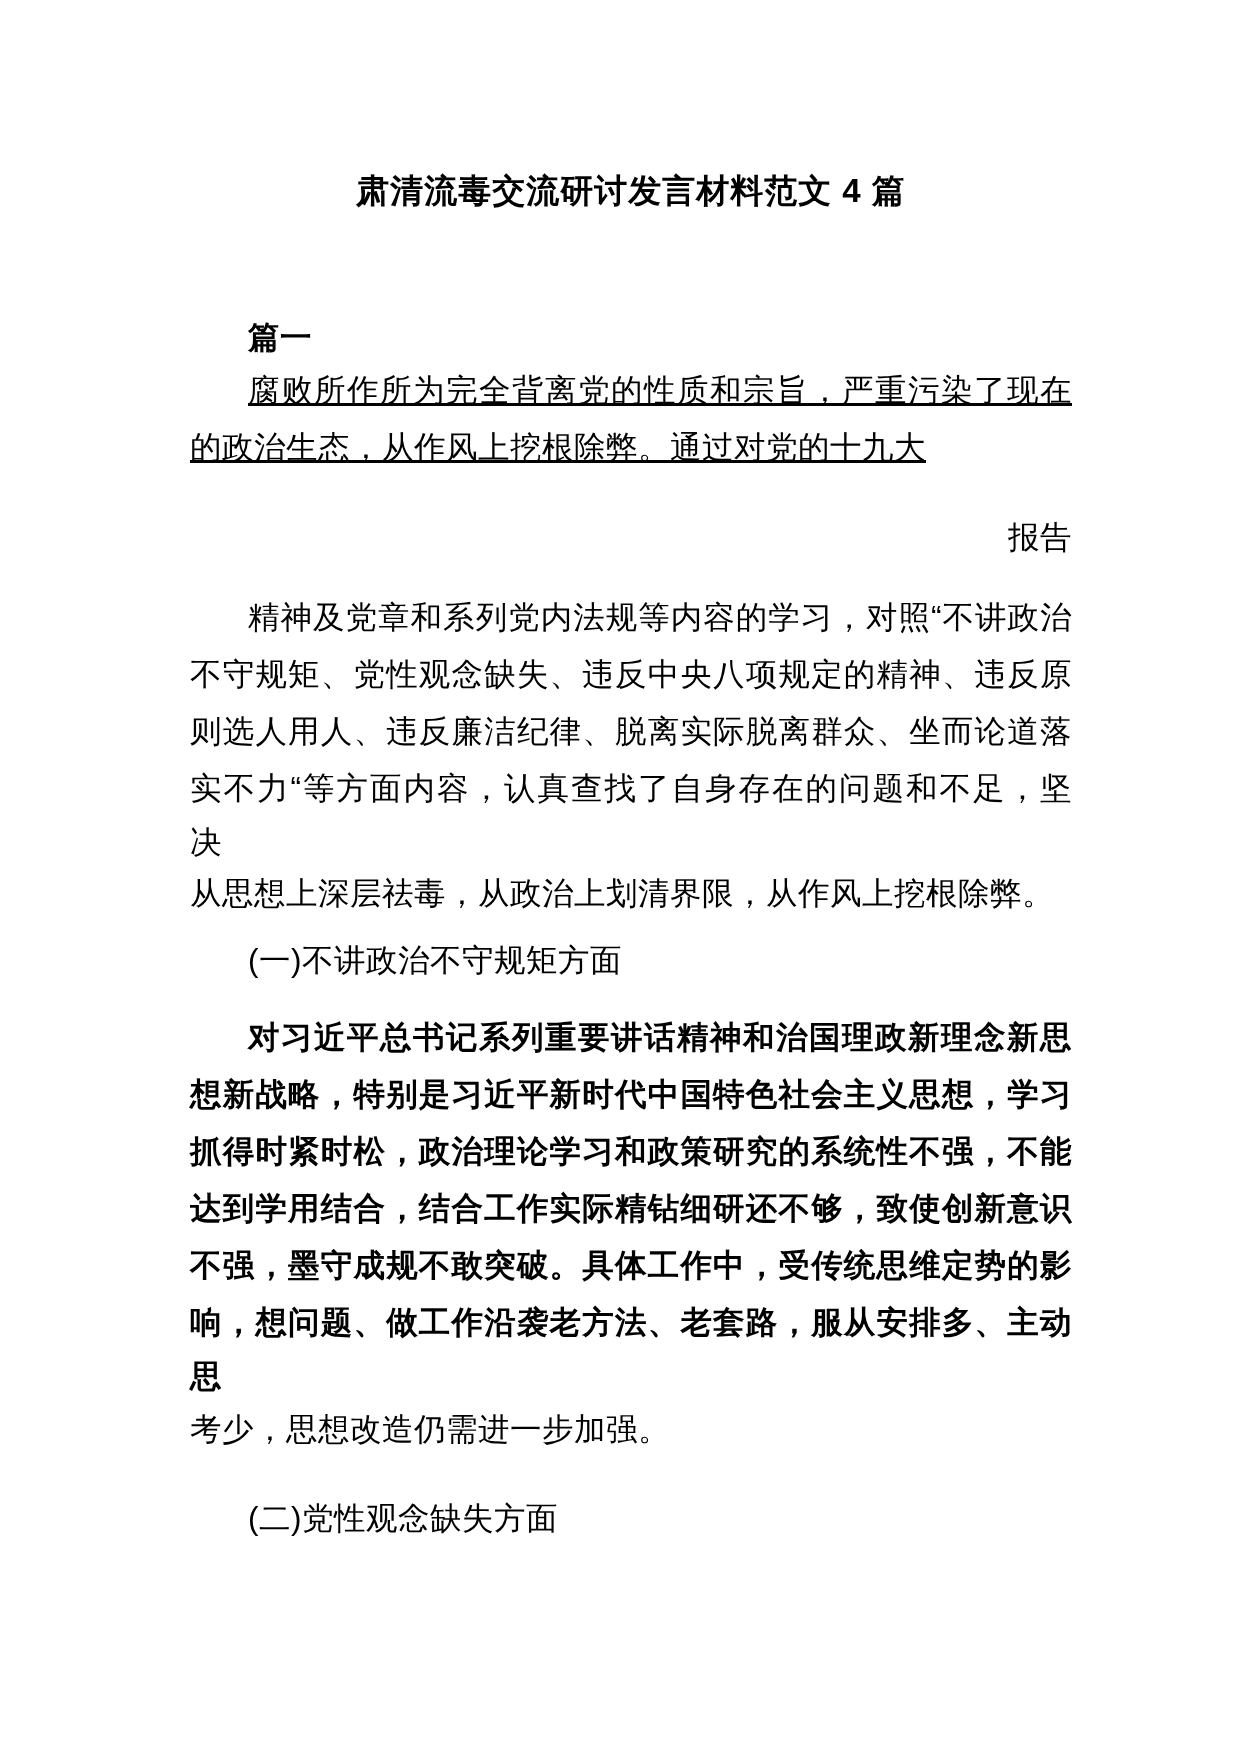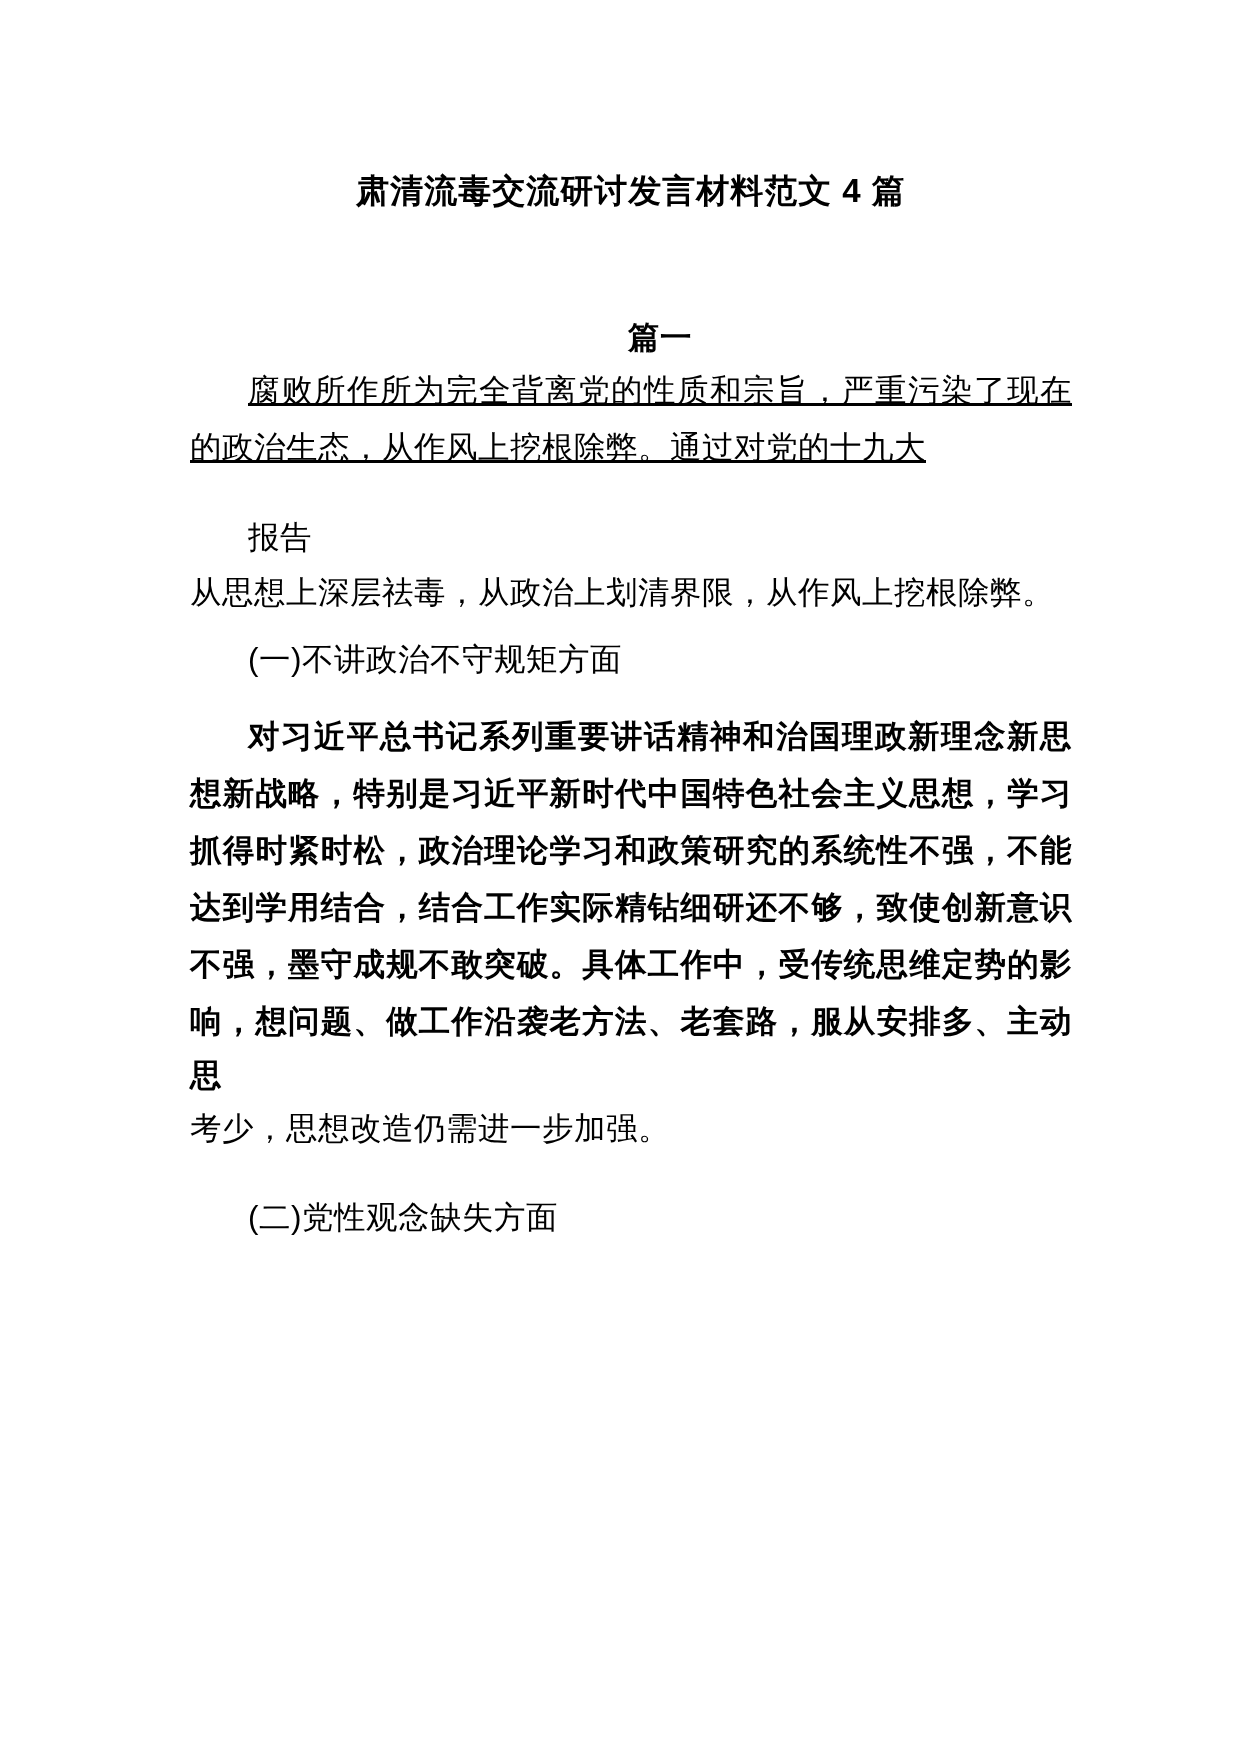--- a/index.html
+++ b/index.html
@@ -31,23 +31,23 @@
     letter-spacing: 0.5px;
   }
   .line.tight { line-height: 50px; }
   .line.indent { text-indent: 58px; }
   .line.fill {
     text-align: justify;
     text-align-last: justify;
     text-justify: inter-character;
   }
   
-  .blk-0 { margin-top: 96px; text-align: center; }  
+  .blk-0 { margin-top: 96px; }  
   .blk-1 { margin-top: 0; text-decoration: underline; }     
-  .blk-2 { margin-top: 33px; }  
+  .blk-2 { margin-top: 33px; text-align: right; }  
   .blk-3 { margin-top: 23px; }  
   .blk-4 { margin-top: 0; font-family: Liberation Mono, monospace; }     
   .blk-5 { margin-top: 8px; }   
   .blk-6 { margin-top: 20px; font-weight: bold; }  
   .blk-7 { margin-top: 0; }     
   .blk-8 { margin-top: 32px; }  
 </style>
 </head>
 <body>
 
@@ -56,20 +56,27 @@
   <main id="doc-body">
       <div class="blk blk-0 bold">
         <div class="line indent tight">篇一</div>
       </div>
       <div class="blk blk-1">
         <div class="line indent fill">腐败所作所为完全背离党的性质和宗旨，严重污染了现在</div>
         <div class="line">的政治生态，从作风上挖根除弊。通过对党的十九大</div>
       </div>
       <div class="blk blk-2">
         <div class="line indent">报告</div>
+      </div>
+      <div class="blk blk-3">
+        <div class="line indent fill">精神及党章和系列党内法规等内容的学习，对照“不讲政治</div>
+        <div class="line fill">不守规矩、党性观念缺失、违反中央八项规定的精神、违反原</div>
+        <div class="line fill">则选人用人、违反廉洁纪律、脱离实际脱离群众、坐而论道落</div>
+        <div class="line fill">实不力“等方面内容，认真查找了自身存在的问题和不足，坚</div>
+        <div class="line tight">决</div>
       </div>
       <div class="blk blk-4">
         <div class="line">从思想上深层祛毒，从政治上划清界限，从作风上挖根除弊。</div>
       </div>
       <div class="blk blk-5">
         <div class="line indent">(一)不讲政治不守规矩方面</div>
       </div>
       <div class="blk blk-6">
         <div class="line indent fill">对习近平总书记系列重要讲话精神和治国理政新理念新思</div>
         <div class="line fill">想新战略，特别是习近平新时代中国特色社会主义思想，学习</div>

